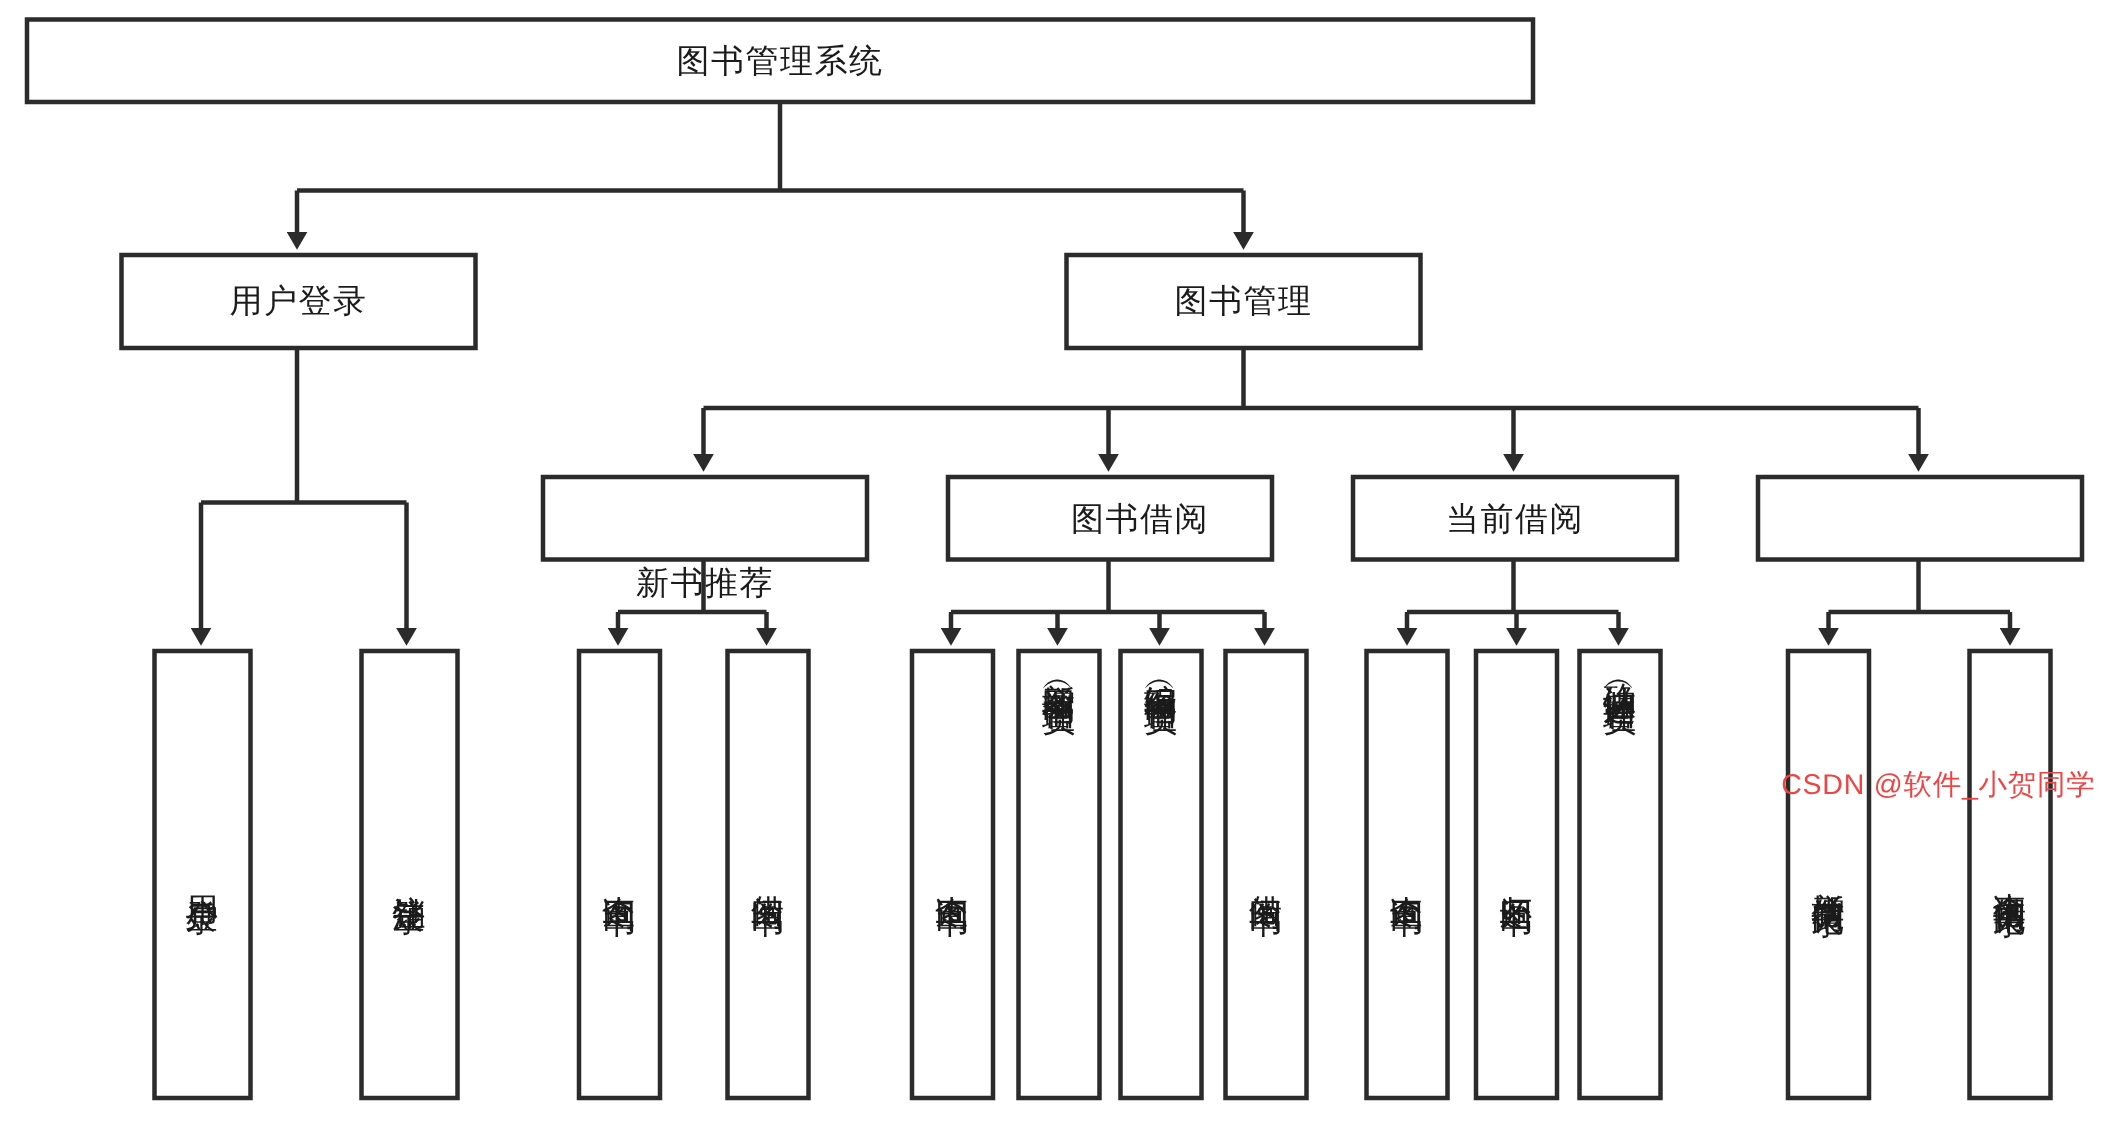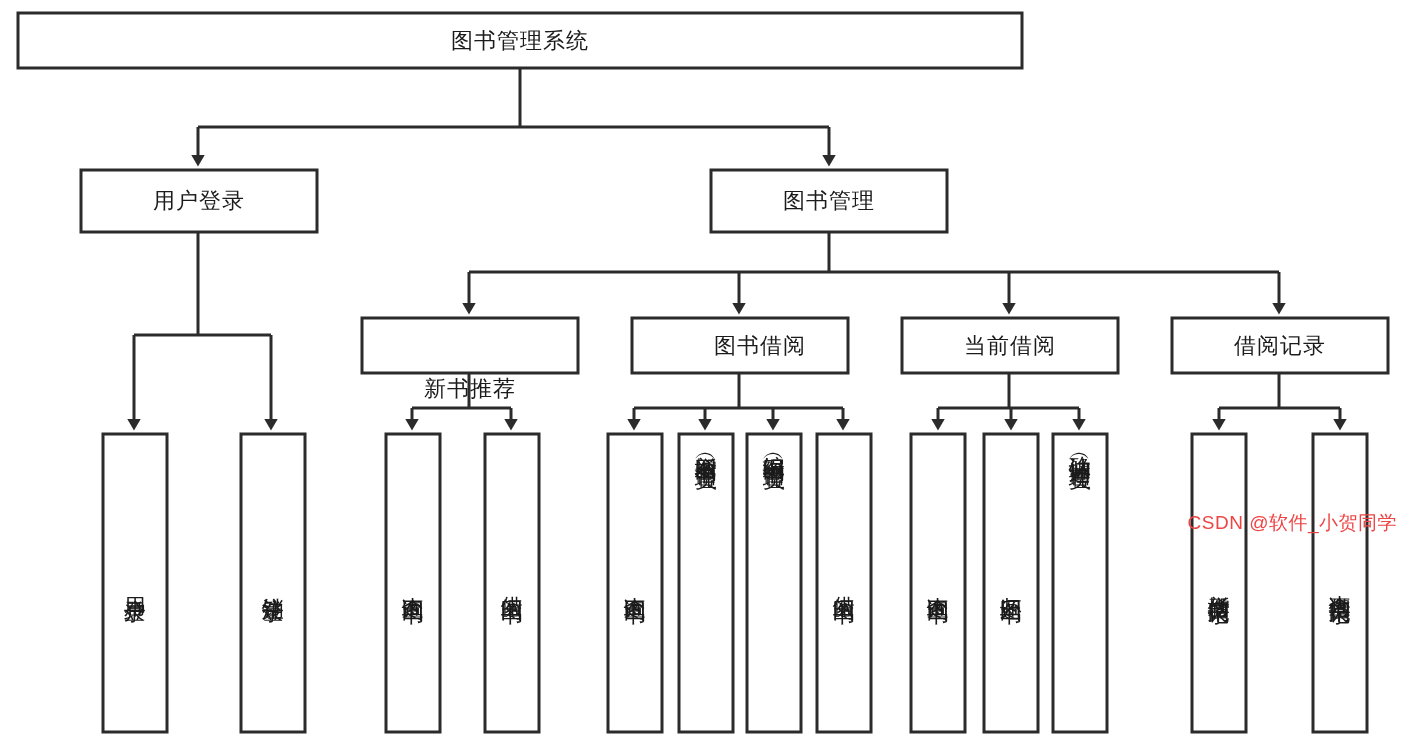--- a/index.html
+++ b/index.html
@@ -174,21 +174,20 @@
   </svg>
 
   <div class="hlabel" style="left:18px; top:13px; width:1004px; height:55px;">图书管理系统</div>
 
   <div class="hlabel" style="left:81px; top:170px; width:236px; height:62px;">用户登录</div>
   <div class="hlabel" style="left:711px; top:170px; width:236px; height:62px;">图书管理</div>
 
   <div class="hlabel" style="left:362px; top:318px; width:216px; height:55px;margin-top:43px;">新书推荐</div>
   <div class="hlabel" style="left:632px; top:318px; width:216px; height:55px;margin-left:20px;">图书借阅</div>
   <div class="hlabel" style="left:902px; top:318px; width:216px; height:55px;text-align:center;">当前借阅</div>
-  <div class="hlabel" style="left:1172px; top:318px; width:216px; height:55px;">借阅记录</div>
 
   <div class="vlabel" style="left:103px; top:434px; width:64px; height:298px;">用户登录</div>
   <div class="vlabel" style="left:241px; top:434px; width:64px; height:298px;">注销登录</div>
   <div class="vlabel" style="left:386px; top:434px; width:54px; height:298px;">查询图书</div>
   <div class="vlabel" style="left:485px; top:434px; width:54px; height:298px;">借阅图书</div>
   <div class="vlabel" style="left:608px; top:434px; width:54px; height:298px;">查询图书</div>
   <div class="vlabel" style="left:679px; top:434px; width:54px; height:298px; justify-content:flex-start; padding-top:4px; box-sizing:border-box;">新增图书（管理员）</div>
   <div class="vlabel" style="left:747px; top:434px; width:54px; height:298px; justify-content:flex-start; padding-top:4px; box-sizing:border-box;">编辑图书（管理员）</div>
   <div class="vlabel" style="left:817px; top:434px; width:54px; height:298px;">借阅图书</div>
   <div class="vlabel" style="left:911px; top:434px; width:54px; height:298px;">查询图书</div>

